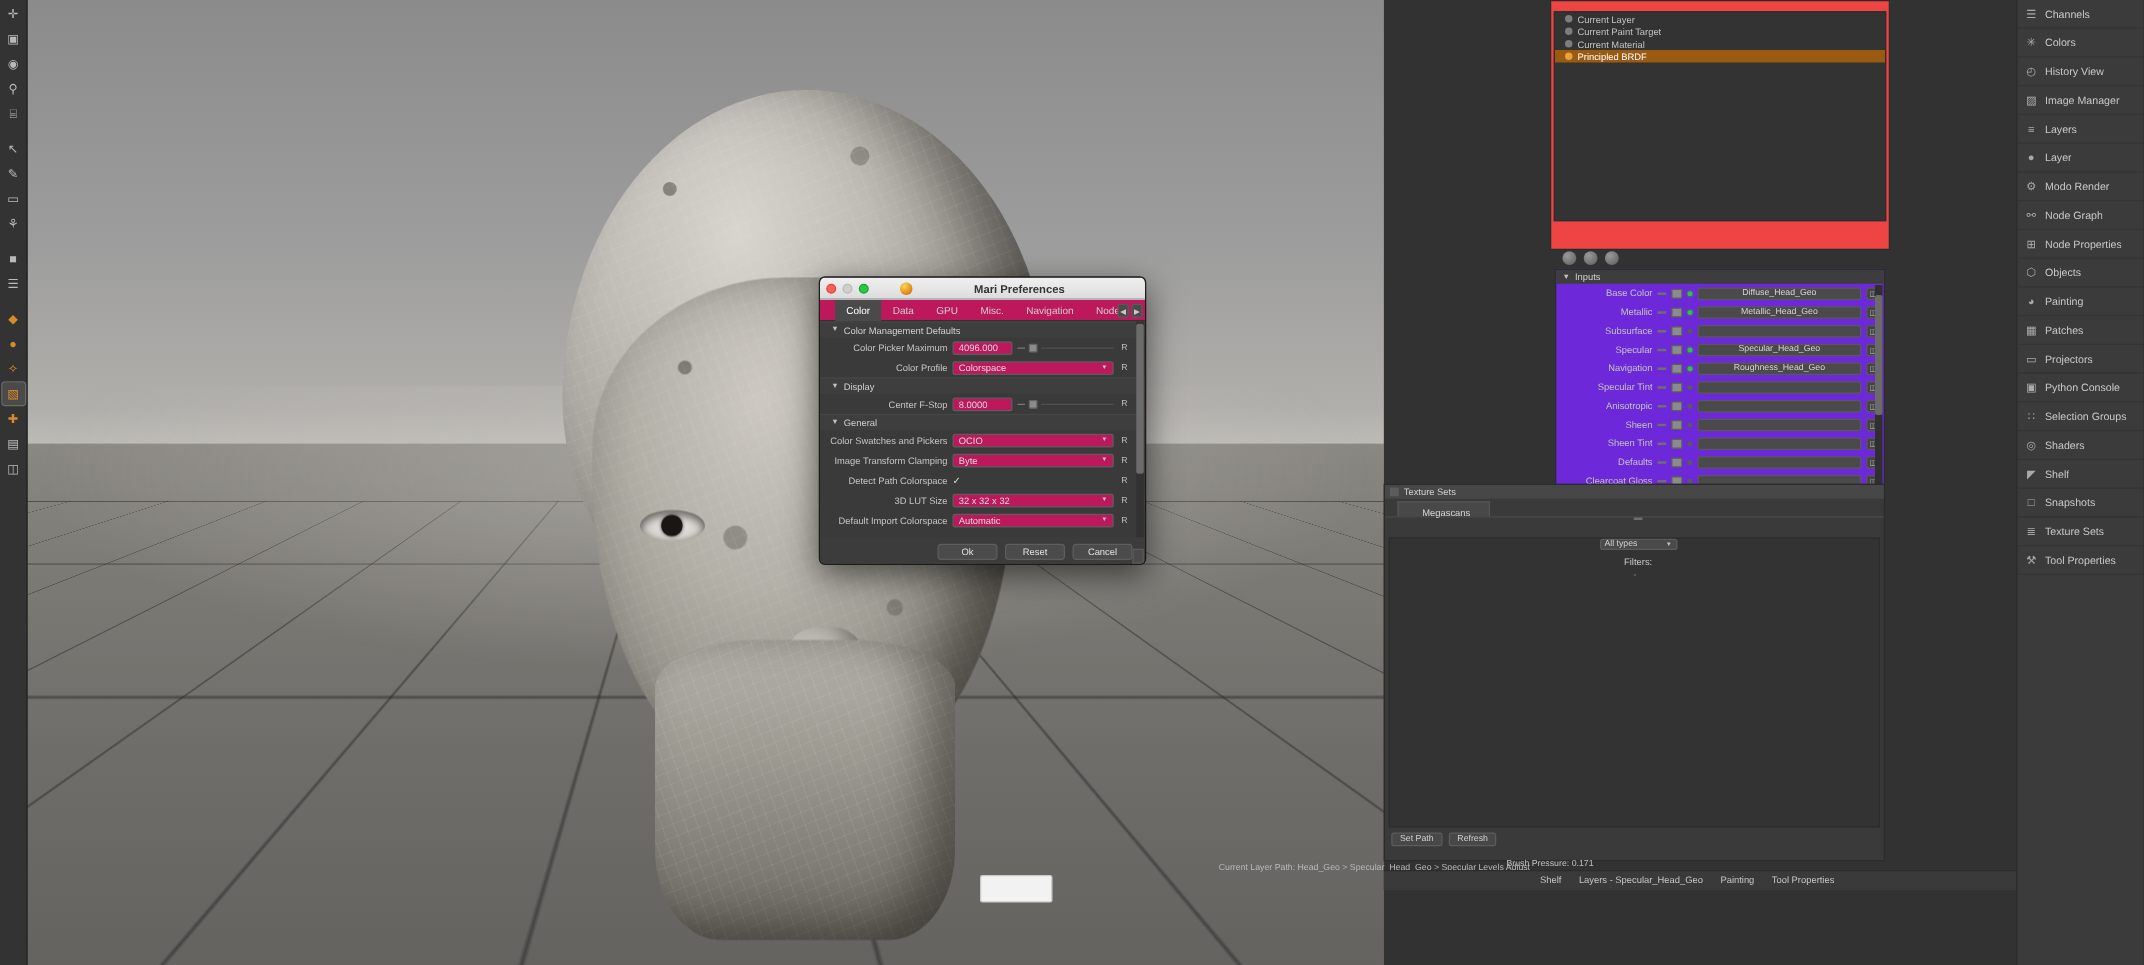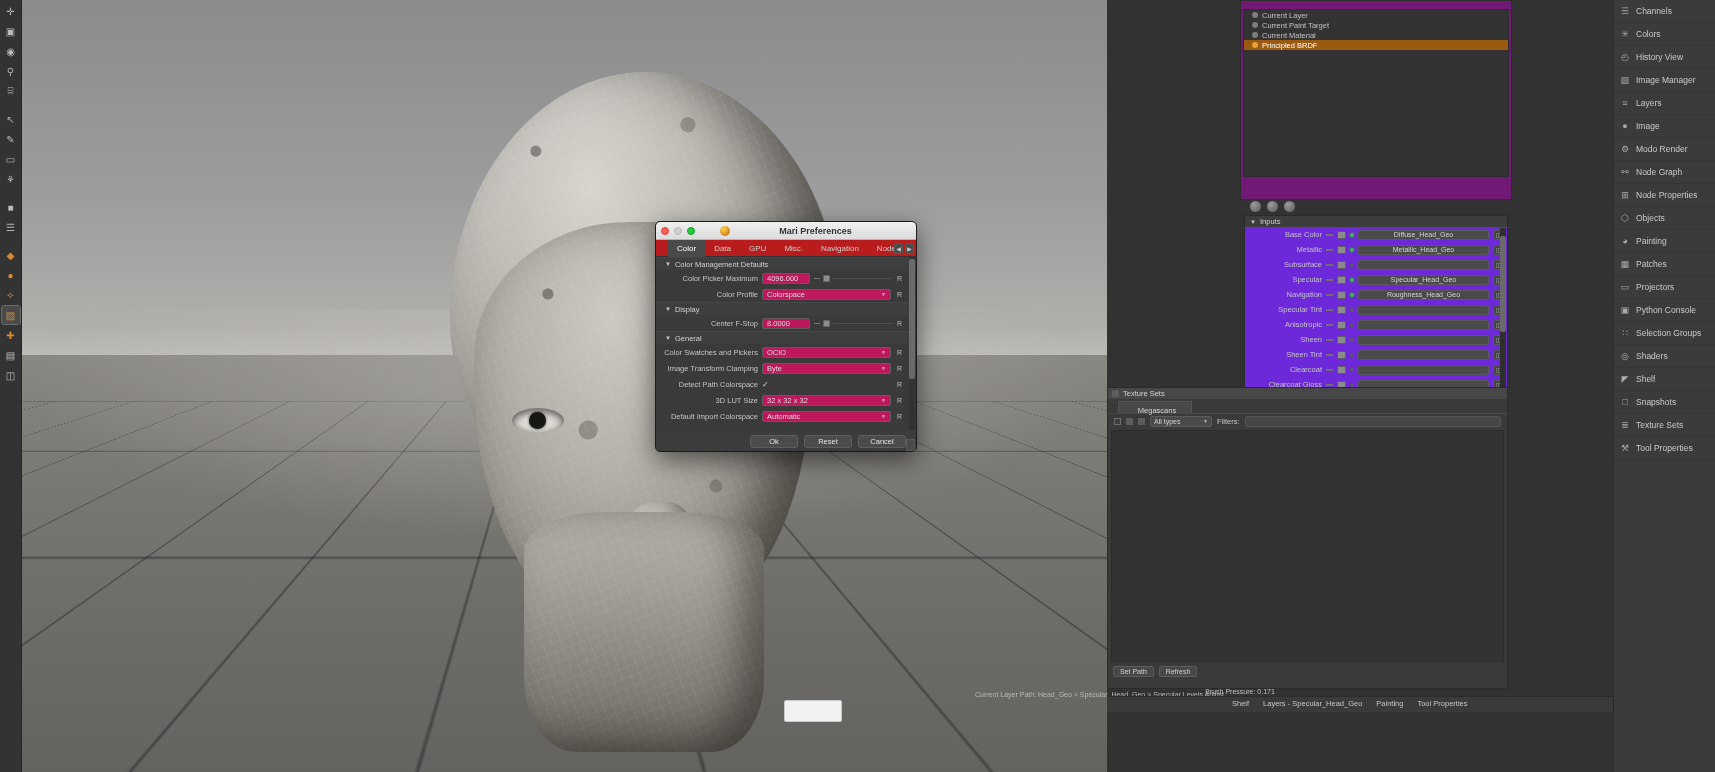--- a/index.html
+++ b/index.html
@@ -92,21 +92,21 @@
   #right-dock { position:absolute; right:0; top:0; width:102px; height:772px;
     background:#3b3b3b; border-left:1px solid #2a2a2a; }
   .dock-item { height:23px; display:flex; align-items:center; gap:5px; padding-left:5px;
     color:#c9c9c9; font-size:8.5px; border-bottom:1px solid #343434; }
   .dock-ico { width:12px; height:12px; flex:0 0 12px; opacity:.85; display:flex;
     align-items:center; justify-content:center; font-size:9px; color:#bdbdbd; }
   .dock-label { white-space:nowrap; overflow:hidden; }
 
   
   #shader-panel { position:absolute; left:1240px; top:0; width:272px; height:200px;
-    background:#701a75; border:1px solid #2b2b2b; }
+    background:#ef4444; border:1px solid #2b2b2b; }
   #shader-panel .pp-tabstrip { height:6px; }
   .node-row { height:10px; display:flex; align-items:center; gap:4px; padding-left:8px;
     font-size:7.5px; color:#c2c2c2; }
   .node-row .nd-ico { width:6px; height:6px; border-radius:50%; background:#7d7d7d; flex:0 0 6px; }
   .node-row.selected { background:#9a5a12; color:#fff; }
   .node-row.selected .nd-ico { background:#e8a23a; }
   #shader-list-body { background:#333; margin:2px; height:168px; border:1px solid #2d2d2d; }
   .node-tool-row { position:absolute; left:1244px; top:198px; width:264px; height:16px;
     display:flex; align-items:center; gap:6px; padding-left:6px; }
   .node-tool { width:11px; height:11px; border-radius:50%;
@@ -140,21 +140,21 @@
 
   
   #texset-panel { position:absolute; left:1107px; top:387px; width:401px; height:302px;
     background:#3a3a3a; border:1px solid #2b2b2b; }
   .ts-title { height:11px; background:#474747; display:flex; align-items:center; gap:4px;
     padding-left:4px; font-size:7.5px; color:#d2d2d2; }
   .ts-tab { margin:2px 0 0 10px; height:12px; width:74px; background:#484848;
     border:1px solid #555; border-bottom:none; display:flex; align-items:center;
     gap:4px; padding-left:4px; font-size:7.5px; color:#d6d6d6;flex-direction:column; }
   .ts-toolbar { height:15px; display:flex; align-items:center; gap:5px; padding-left:6px;
-    border-top:1px solid #4a4a4a; }
+    border-top:1px solid #4a4a4a;flex-direction:column; }
   .ts-chk { width:7px; height:7px; border:1px solid #6d6d6d; background:#3e3e3e; }
   .ts-mini { width:7px; height:7px; background:#5c5c5c; }
   .ts-select { width:62px; height:11px; background:#4a4a4a; border:1px solid #5b5b5b;
     font-size:7px; color:#d3d3d3; display:flex; align-items:center;
     justify-content:space-between; padding:0 3px; border-radius:2px; }
   .ts-caret { font-size:5px; color:#bfbfbf; }
   .ts-filters { font-size:7.5px; color:#c8c8c8; }
   .ts-filter-field { flex:1 1 auto; height:11px; background:#454545; border:1px solid #555;
     margin-right:6px; border-radius:2px; }
   #ts-body { margin:2px 3px; height:232px; background:#333; border:1px solid #2c2c2c; }
@@ -185,21 +185,21 @@
     position:relative; border-radius:4px 4px 0 0; }
   .tl-dots { position:absolute; left:5px; top:5px; display:flex; gap:5px; }
   .tl-dot { width:8px; height:8px; border-radius:50%; }
   .tl-dot.red { background:#ff5f57; border:1px solid #e0443e; }
   .tl-dot.yellow { background:#cfcfcf; border:1px solid #b8b8b8; }
   .tl-dot.green { background:#28c840; border:1px solid #13a52b; }
   #prefs-title-wrap { width:100%; display:flex; align-items:center; justify-content:center; gap:5px; }
   #prefs-appicon { width:10px; height:10px; border-radius:50%;
     background: radial-gradient(circle at 35% 30%, #ffd34d, #d98416 70%, #7a4808 100%); }
   #prefs-title { font-size:9px; font-weight:bold; color:#333;padding-left:44px; }
-  #prefs-tabs { height:17px; background:#b91c1c; border-bottom:1px solid #313131;
+  #prefs-tabs { height:17px; background:#be185d; border-bottom:1px solid #313131;
     display:flex; align-items:center; padding-left:12px; gap:0; position:relative; }
   .prefs-tab { padding:0 9px; height:17px; line-height:17px; font-size:8px; color:#cfcfcf; }
   .prefs-tab.active { background:#4a4a4a; color:#ffffff; }
   #tab-nav { position:absolute; right:2px; top:3px; display:flex; gap:2px; align-items:center; }
   .tabnav-btn { width:9px; height:11px; background:#4a4a4a; border:1px solid #5a5a5a;
     border-radius:2px; display:flex; align-items:center; justify-content:center;
     font-size:6px; color:#c8c8c8; }
   #prefs-body { position:relative; height:173px; background:#3a3a3a; overflow:hidden; }
   .sec-head { height:13px; display:flex; align-items:center; gap:4px; padding-left:9px;
     font-size:7.5px; color:#d0d0d0; background:#3e3e3e; border-top:1px solid #464646; }
@@ -513,21 +513,21 @@
     </div>
     <div class="prop-row">
       <span class="prop-label">Sheen Tint</span>
       <span class="prop-dash"></span>
       <span class="prop-swatch"></span>
       <span class="prop-dot"></span>
       <span class="prop-field"></span>
       <span class="prop-btn">◫</span>
     </div>
     <div class="prop-row">
-      <span class="prop-label">Clearcoat</span>
+      <span class="prop-label">Defaults</span>
       <span class="prop-dash"></span>
       <span class="prop-swatch"></span>
       <span class="prop-dot"></span>
       <span class="prop-field"></span>
       <span class="prop-btn">◫</span>
     </div>
     <div class="prop-row">
       <span class="prop-label">Clearcoat Gloss</span>
       <span class="prop-dash"></span>
       <span class="prop-swatch"></span>
@@ -605,21 +605,21 @@
     <div class="dock-item">
       <span class="dock-ico">▨</span>
       <span class="dock-label">Image Manager</span>
     </div>
     <div class="dock-item">
       <span class="dock-ico">≡</span>
       <span class="dock-label">Layers</span>
     </div>
     <div class="dock-item">
       <span class="dock-ico">●</span>
-      <span class="dock-label">Image</span>
+      <span class="dock-label">Layer</span>
     </div>
     <div class="dock-item">
       <span class="dock-ico">⚙</span>
       <span class="dock-label">Modo Render</span>
     </div>
     <div class="dock-item">
       <span class="dock-ico">⚯</span>
       <span class="dock-label">Node Graph</span>
     </div>
     <div class="dock-item">

